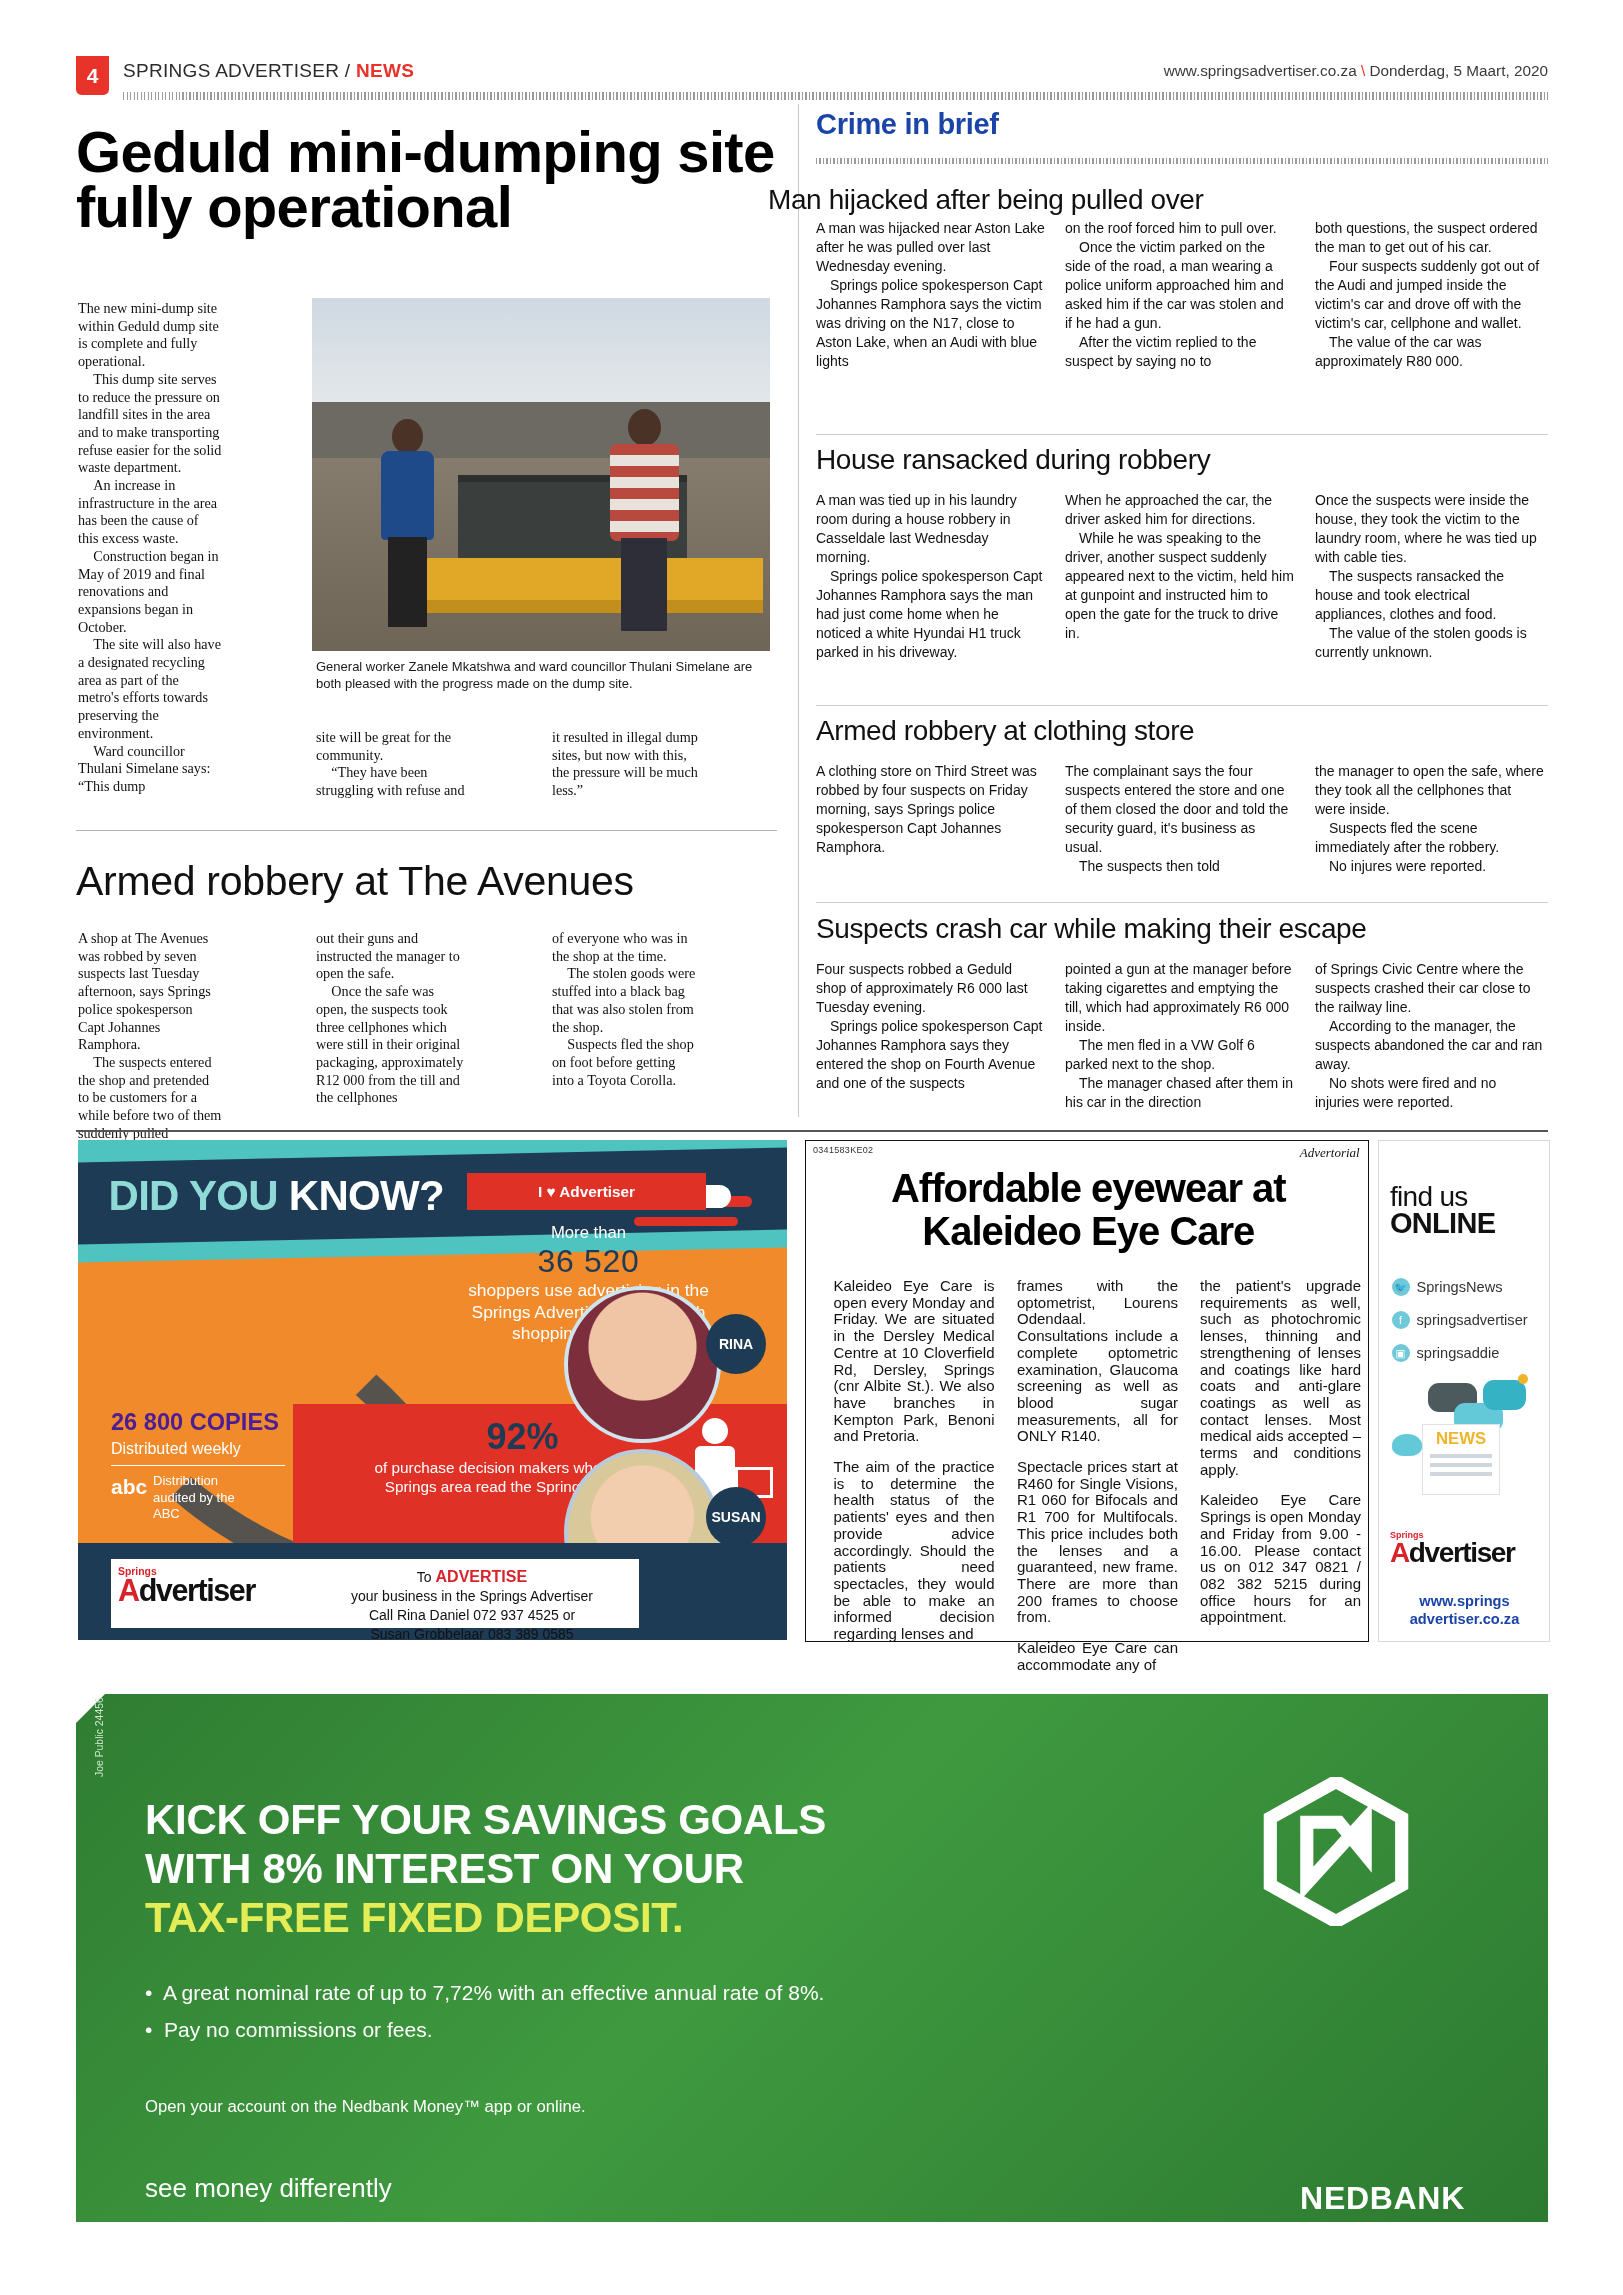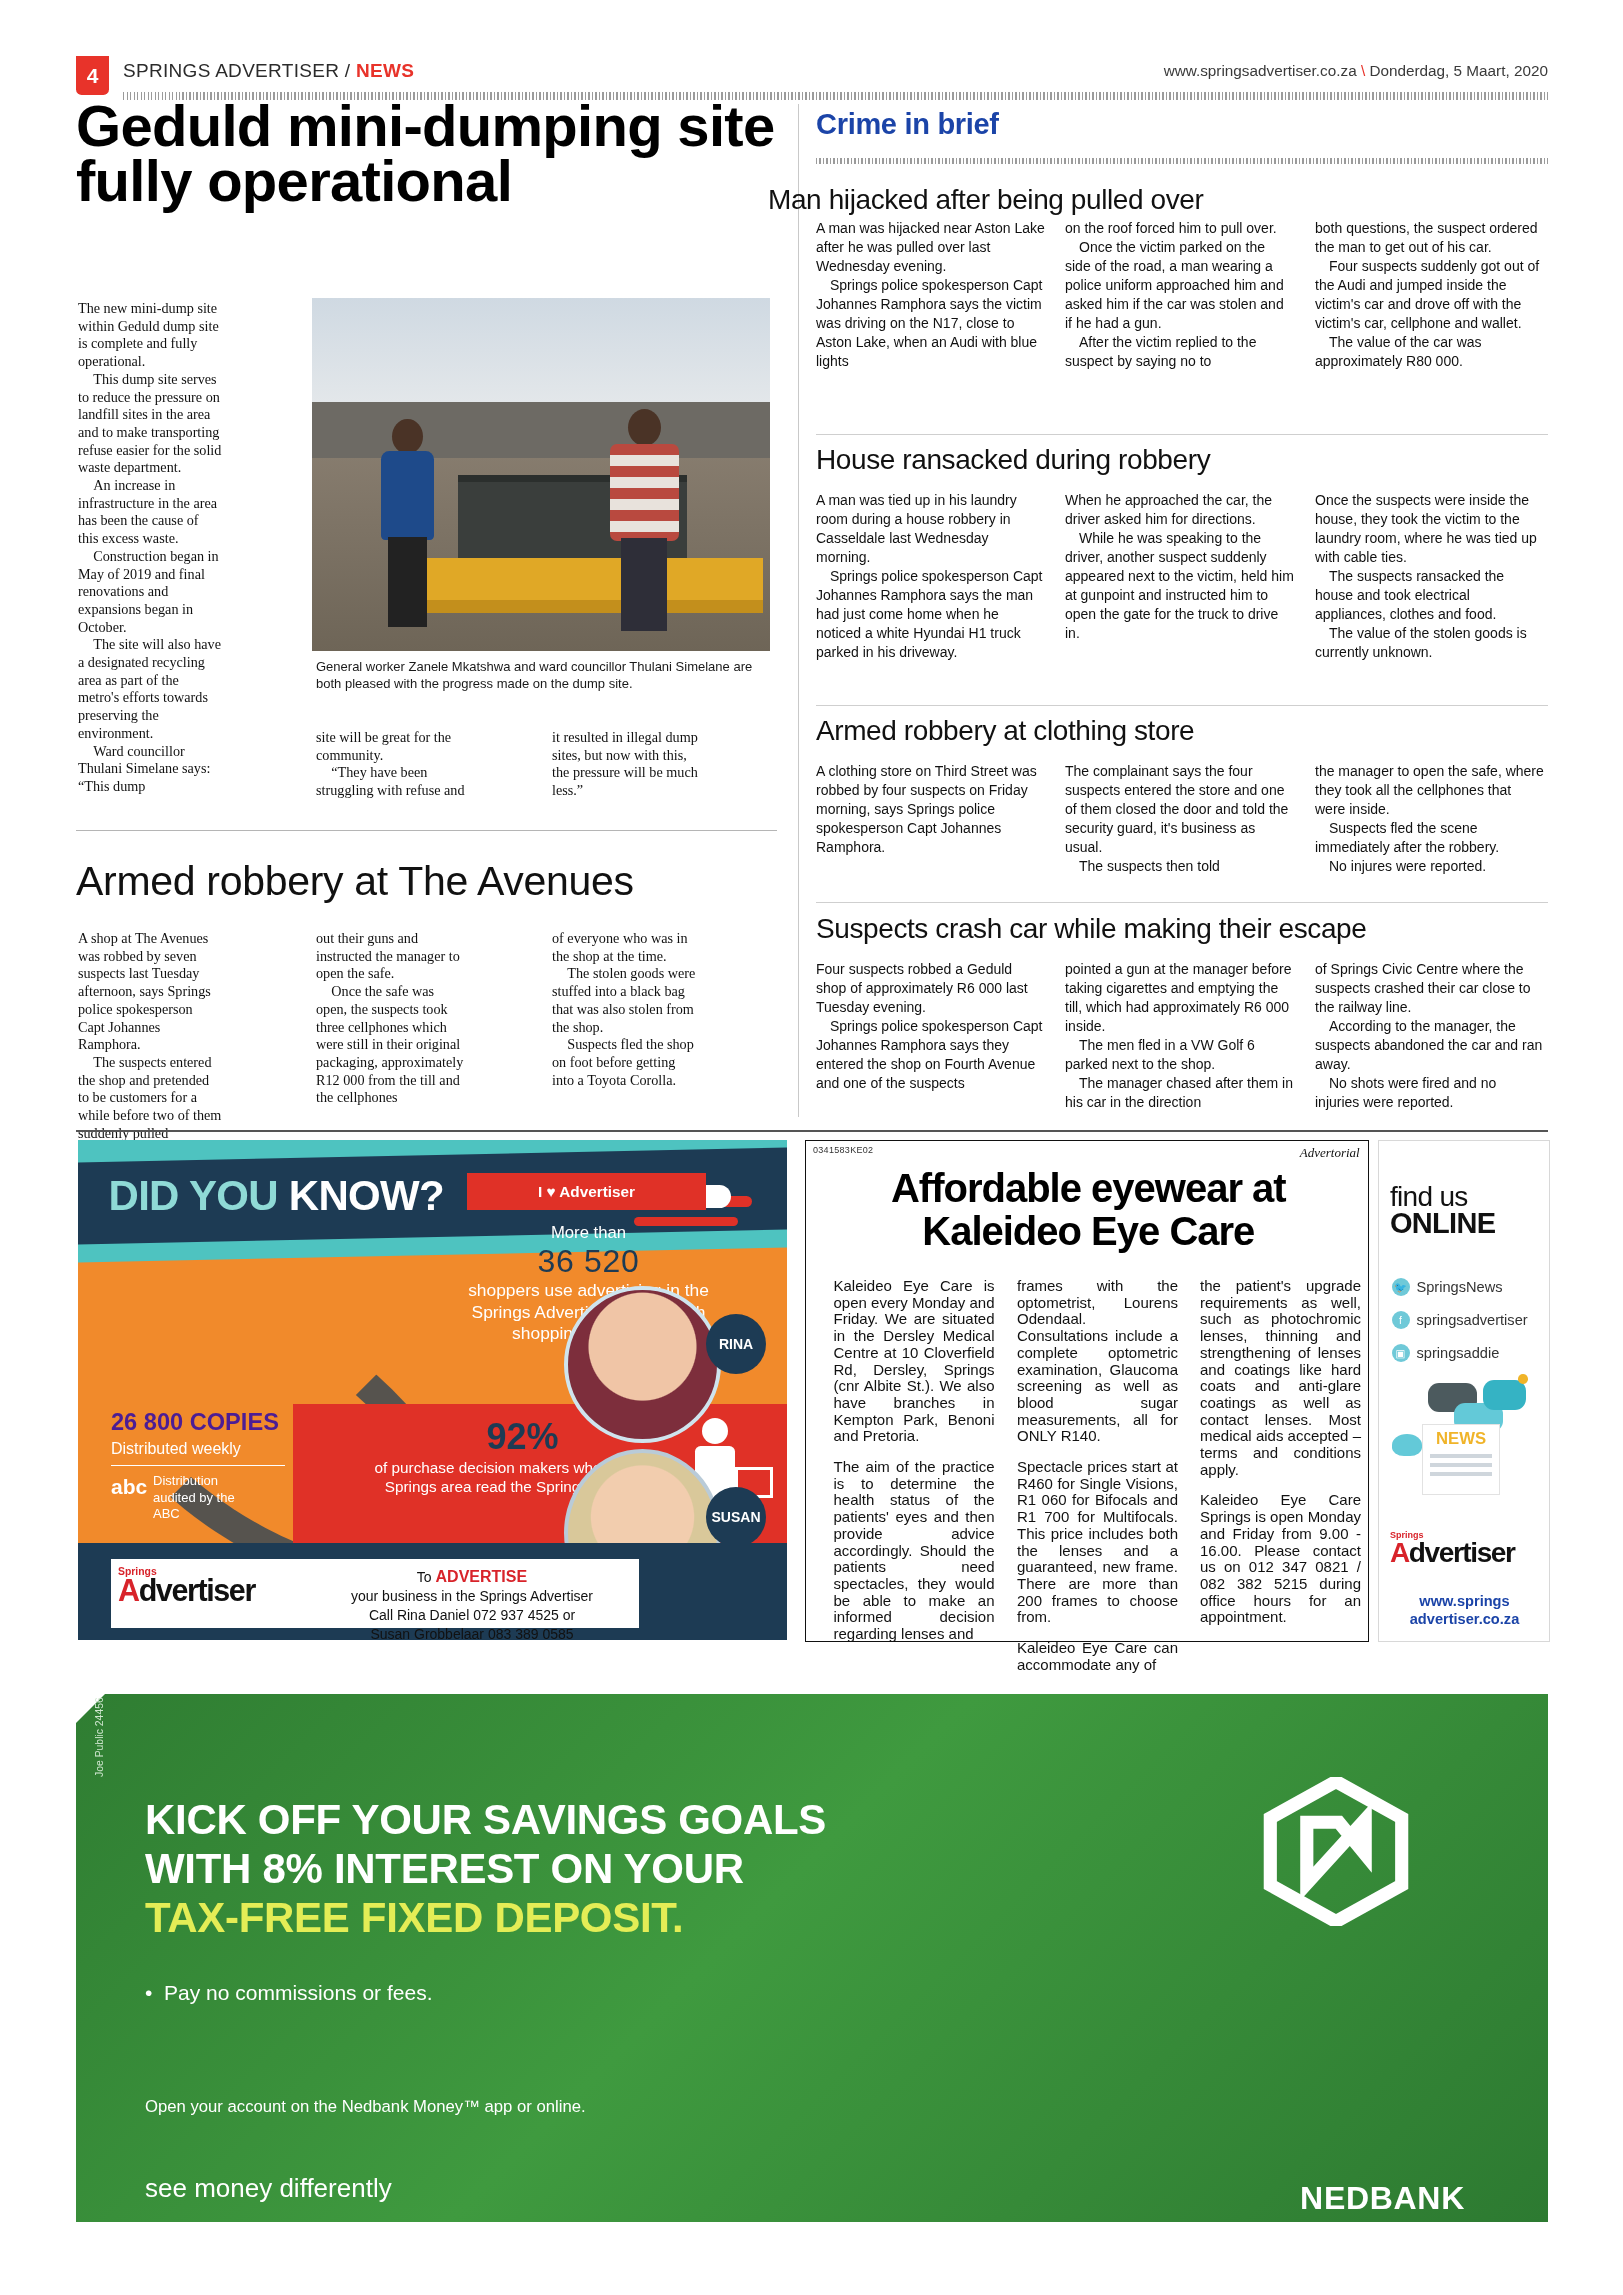--- a/index.html
+++ b/index.html
@@ -34,21 +34,21 @@
              line-height:19px;color:#111;}
   .sans-body p{margin:0;text-indent:14px;}
   .sans-body p.first{text-indent:0;}
 
   .hl-black{font-family:"Liberation Sans Narrow","Liberation Sans",sans-serif;font-weight:bold;
             color:#000;line-height:.95;letter-spacing:-0.7px;}
   .hl-light{font-family:"Liberation Sans Narrow","Liberation Sans",sans-serif;font-weight:normal;
             color:#111;line-height:1;letter-spacing:-0.3px;}
 
   
-  .lead-head{position:absolute;left:76px;top:98px;width:701px;font-size:58px;}
+  .lead-head{position:absolute;left:76px;top:124px;width:701px;font-size:58px;}
   .lead-col1{position:absolute;left:78px;top:300px;width:144px;}
   .lead-photo{position:absolute;left:312px;top:298px;width:458px;height:353px;overflow:hidden;}
   .lead-cap{position:absolute;left:316px;top:658px;width:455px;
             font-family:"Liberation Sans",sans-serif;font-size:13px;line-height:17.4px;color:#1a1a1a;}
   .lead-col2{position:absolute;left:316px;top:729px;width:149px;}
   .lead-col3{position:absolute;left:552px;top:729px;width:149px;}
 
   
   .ph-sky{position:absolute;left:0;top:0;right:0;height:104px;
           background:linear-gradient(#cfd9e2,#e3e7ea);}
@@ -466,20 +466,21 @@
     <div class="ned-notch"></div>
     <div class="ned-side">Joe Public 24456</div>
 
     <div class="ned-h1">
       <div>KICK OFF YOUR SAVINGS GOALS</div>
       <div>WITH 8% INTEREST ON YOUR</div>
     </div>
     <div class="ned-h2">TAX-FREE FIXED DEPOSIT.</div>
 
     <div class="ned-bul">
+      <div>•&nbsp; <span>A great nominal rate of up to 7,72% with an effective annual rate of 8%.</span></div>
       <div>•&nbsp; <span>Pay no commissions or fees.</span></div>
     </div>
 
     <div class="ned-open">Open your account on the Nedbank Money™ app or online.</div>
     <div class="ned-see">see money differently</div>
 
     <div class="ned-logo">NEDBANK</div>
 
     <div class="ned-mark">
       <svg viewBox="0 0 100 100" aria-hidden="true">

